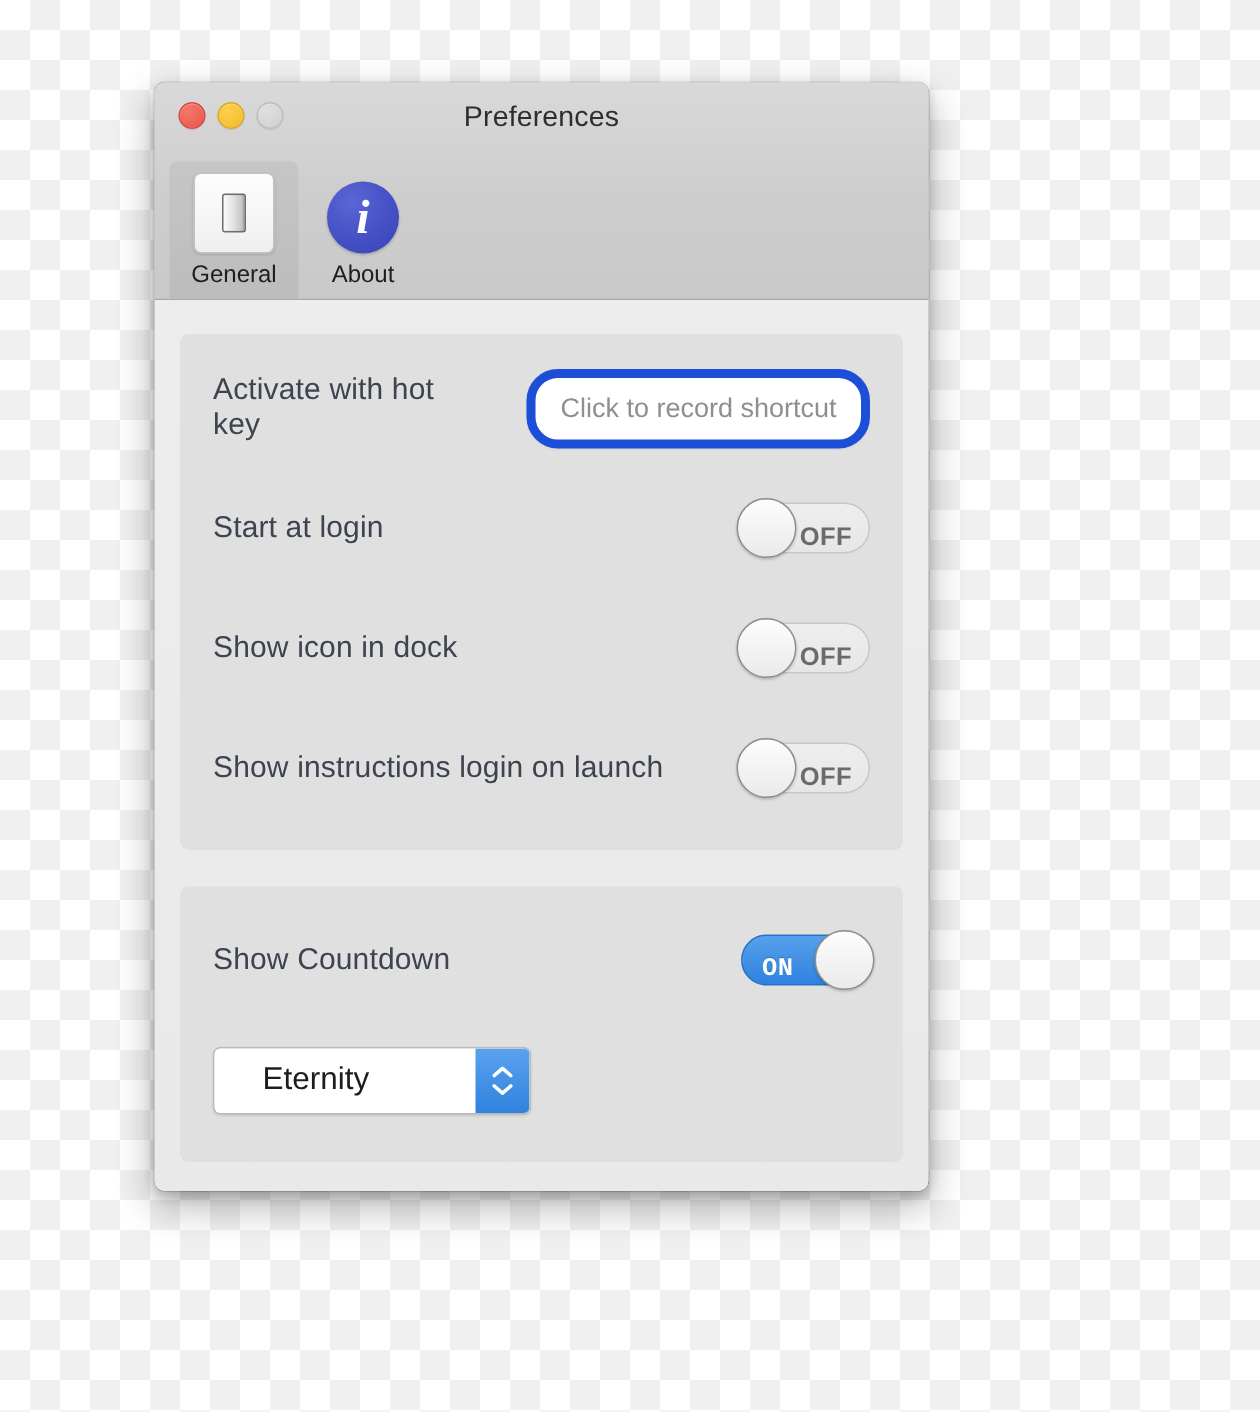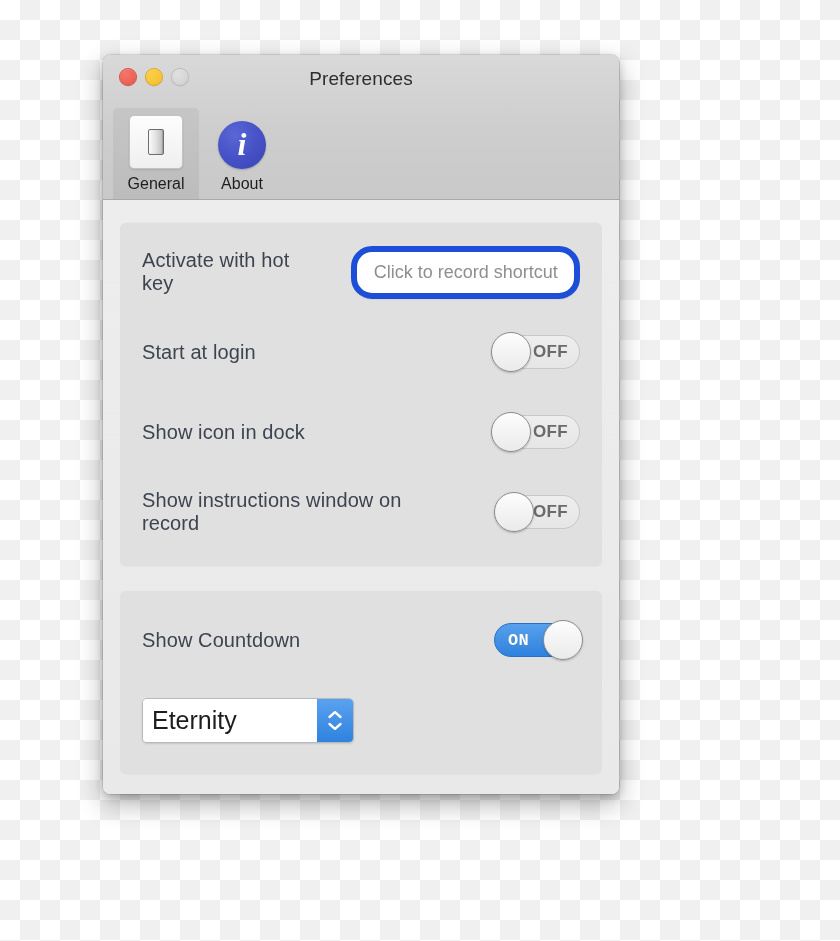--- a/index.html
+++ b/index.html
@@ -193,21 +193,21 @@
     width: 86px;
     height: 34px;
     border-radius: 17px;
     cursor: pointer;
   }
   .toggle .track {
     position: absolute;
     inset: 0;
     border-radius: 17px;
     display: flex;
-    align-items: center;
+    align-items: flex-end;
   }
   .toggle.off .track {
     background: linear-gradient(to bottom, #eeeeee, #e6e6e6);
     border: 1px solid #c8c8c8;
     box-sizing: border-box;
     justify-content: flex-end;
   }
   .toggle.on .track {
     background: linear-gradient(to bottom, #57a0ec, #2f82de);
     border: 1px solid #2573c9;
@@ -252,22 +252,22 @@
     border: 1px solid #b9b9b9;
     box-shadow: 0 1px 2px rgba(0,0,0,0.12);
     overflow: hidden;
     background: #ffffff;
     cursor: pointer;
   }
   .popup-value {
     flex: 1;
     display: flex;
     align-items: center;
-    padding-left: 9px;
-    font-size: 25px;
+    padding-left: 32px;
+    font-size: 21px;
     color: #1d1d1d;
     background: #ffffff;
   }
   .stepper {
     width: 36px;
     background: linear-gradient(to bottom, #5aa2ef, #2f82de);
     display: flex;
     flex-direction: column;
     align-items: center;
     justify-content: center;
@@ -336,21 +336,21 @@
         <div class="row-label">Show icon in dock</div>
         <div class="toggle off">
           <div class="track">
             <span class="state-text">OFF</span>
           </div>
           <div class="knob"></div>
         </div>
       </div>
 
       <div class="row">
-        <div class="row-label">Show instructions window on record</div>
+        <div class="row-label">Show instructions login on launch</div>
         <div class="toggle off">
           <div class="track">
             <span class="state-text">OFF</span>
           </div>
           <div class="knob"></div>
         </div>
       </div>
 
     </div>
 

